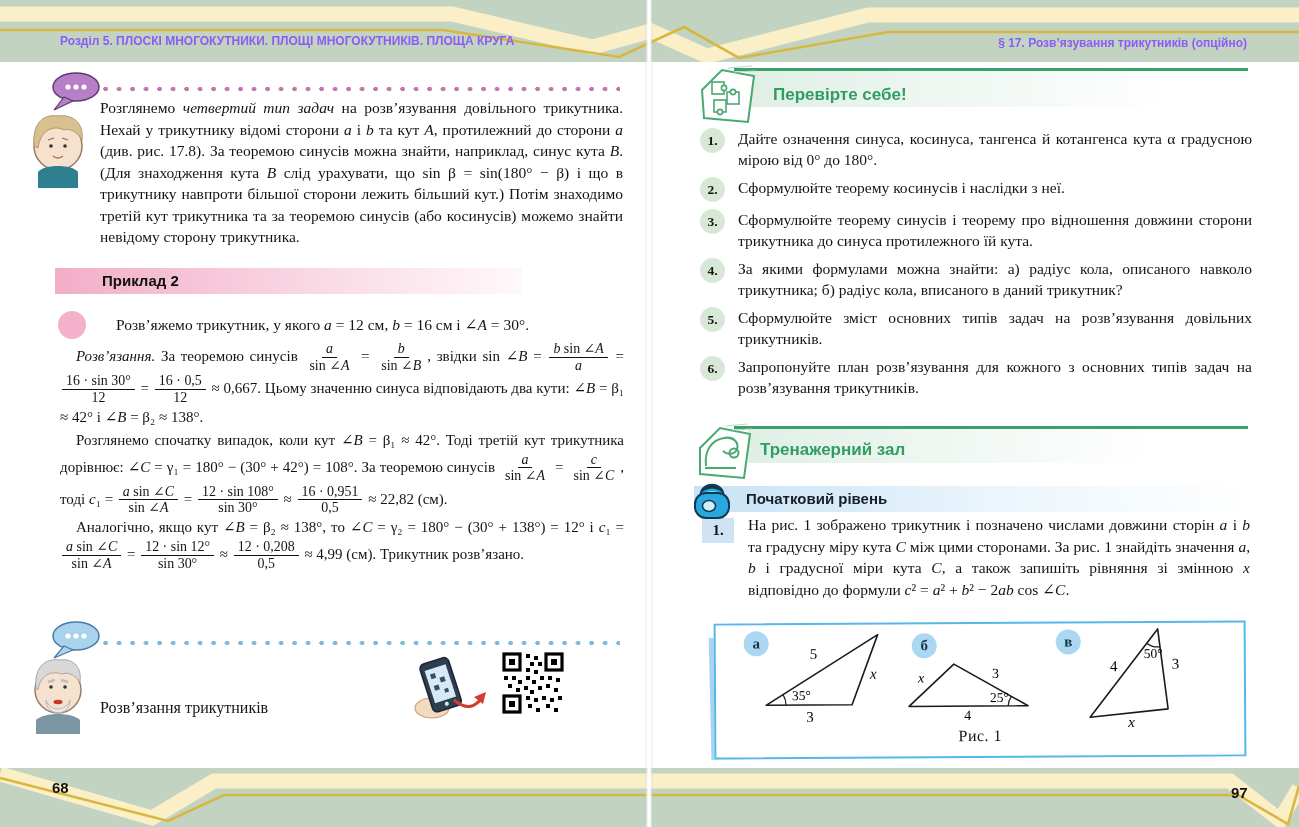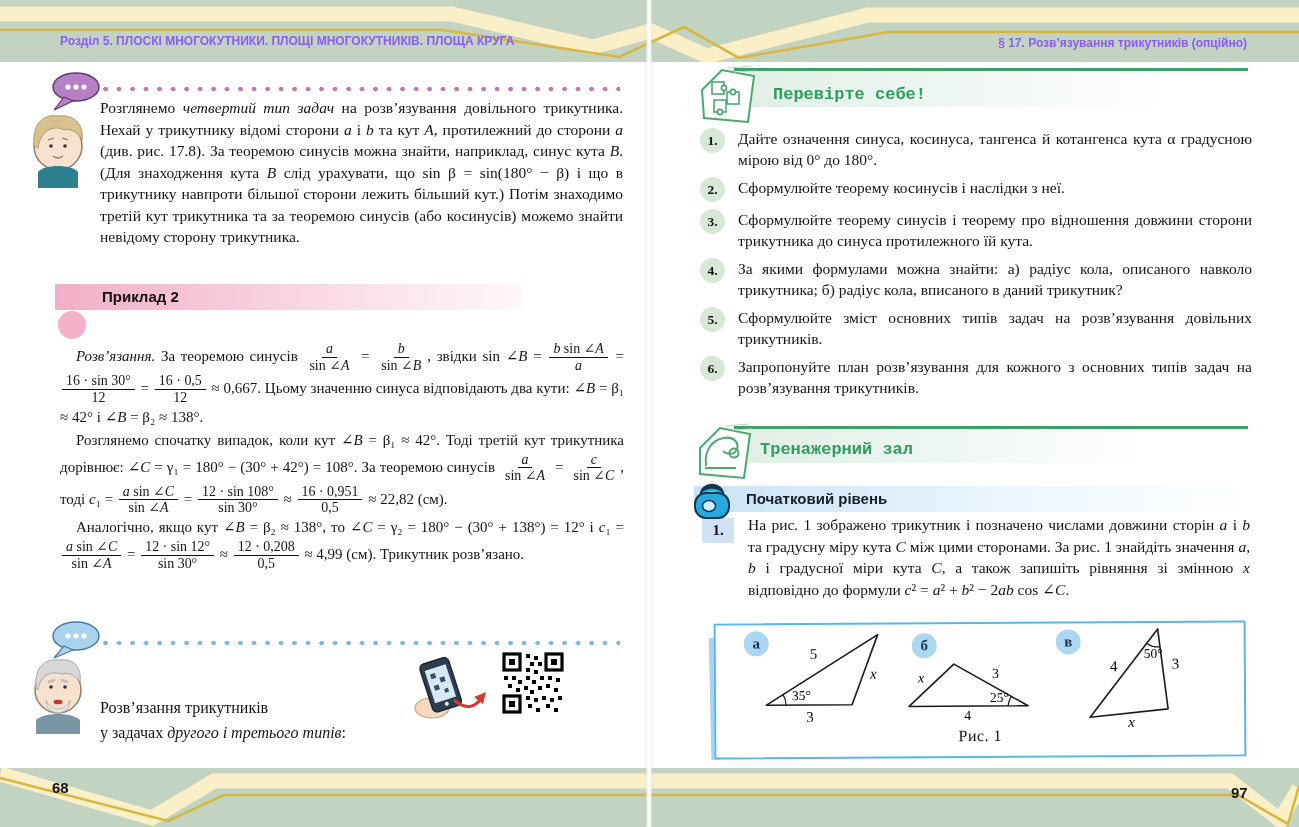--- a/index.html
+++ b/index.html
@@ -19,21 +19,21 @@
                 font-size:15px;line-height:26px;padding-left:47px;color:#111;}
   .bullet{border-radius:50%;background:#f3b1ca;}
   .sol{margin:0;font-size:15px;line-height:23px;text-align:justify;text-indent:16px;}
   .frac{display:inline-flex;flex-direction:column;align-items:center;vertical-align:middle;
         margin:0 2px;line-height:1.12;font-size:0.93em;text-indent:0;}
   .frac .fnum{padding:0 4px;border-bottom:1.4px solid #111;}
   .frac .fden{padding:0 4px;}
   
   .sec-line{background:#3aa169;height:2.5px;z-index:2;}
   .sec-grad{background:linear-gradient(90deg,#e0efe6,rgba(255,255,255,0));z-index:1;}
-  .sec-title{font-family:Liberation Mono, monospace;font-weight:bold;
+  .sec-title{font-family:Liberation Sans, sans-serif;font-weight:bold;
              font-size:17px;color:#2f9e60;z-index:3;}
   .q-list{width:552px;z-index:2;}
   .q-item{display:flex;margin-bottom:7px;}
   .q-badge{flex:0 0 25px;width:25px;height:25px;border-radius:50%;background:#d7e8d6;
            font-weight:bold;font-size:13.5px;line-height:25px;text-align:center;margin-right:13px;}
   .q-text{font-size:15.5px;line-height:21px;text-align:justify;}
   .level-band{background:linear-gradient(90deg,#c9e2f5,#eef7fd 60%,#ffffff);height:26px;}
   .level-title{font-family:"Liberation Sans","DejaVu Sans",sans-serif;font-weight:bold;
                font-size:15px;color:#15202b;line-height:26px;}
   .p-badge{background:#cfe3f5;width:32px;height:25px;text-align:center;font-weight:bold;
@@ -82,25 +82,26 @@
       <circle cx="41" cy="76" r="1.8" fill="#333"></circle>
     <path d="M24,70 L30,68 M38,68 L44,70" stroke="#8a6f5c" stroke-width="1.3" fill="none"></path>
     <path d="M29,86 Q34,90 39,86" stroke="#a66a55" stroke-width="1.3" fill="none"></path>
     <path d="M14,102 C20,94 48,94 54,102 L54,118 L14,118 Z" fill="#2e7f8f"></path>
   </svg>
 
   <div class="abs dots dots-pink" style="left:103px;top:86px;width:517px"></div>
 
   <div class="abs bodytext" style="left:100px;top:97px;width:523px">Розглянемо <i>четвертий тип задач</i> на розв’язування довільного трикутника. Нехай у трикутнику відомі сторони <i>a</i> і <i>b</i> та кут <i>A</i>, протилежний до сторони <i>a</i> (див. рис. 17.8). За теоремою синусів можна знайти, наприклад, синус кута <i>B</i>. (Для знаходження кута <i>B</i> слід урахувати, що sin β = sin(180° − β) і що в трикутнику навпроти більшої сторони лежить більший кут.) Потім знаходимо третій кут трикутника та за теоремою синусів (або косинусів) можемо знайти невідому сторону трикутника.</div>
 
-  <div class="abs example-band" style="left:55px;top:284px;width:420px;height:26px">
+  <div class="abs example-band" style="left:55px;top:268px;width:420px;height:26px">
     <span>Приклад 2</span>
   </div>
 
   <div class="abs bullet" style="left:58px;top:311px;width:28px;height:28px"></div>
+  <div class="abs bodytext" style="left:100px;top:314px;width:524px;text-indent:16px">Розв’яжемо трикутник, у якого <i>a</i> = 12 см, <i>b</i> = 16 см і ∠<i>A</i> = 30°.</div>
 
   <div class="abs" style="left:60px;top:341px;width:564px">
     <p class="sol"><i>Розв’язання.</i> За теоремою синусів <span class="frac">
           <span class="fnum"><i>a</i></span>
           <span class="fden">sin ∠<i>A</i></span>
         </span> = <span class="frac">
           <span class="fnum"><i>b</i></span>
           <span class="fden">sin ∠<i>B</i></span>
         </span>, звідки sin ∠<i>B</i> = <span class="frac">
           <span class="fnum"><i>b</i> sin ∠<i>A</i></span>
@@ -153,21 +154,20 @@
       <circle cx="41" cy="67" r="1.8" fill="#333"></circle>
     <path d="M22,80 C26,92 42,92 46,80 C46,97 22,97 22,80 Z" fill="#ebebeb" stroke="#b5b5b5" stroke-width="1"></path>
     <ellipse cx="34" cy="82" rx="4.5" ry="2.2" fill="#c0392b"></ellipse>
     <path d="M12,100 C20,92 48,92 56,100 L56,114 L12,114 Z" fill="#7b96a3"></path>
   </svg>
 
   <div class="abs dots dots-blue" style="left:103px;top:640px;width:517px"></div>
 
   <div class="abs" style="left:100px;top:696px;width:310px;font-size:16px;line-height:24.5px">
     <div>Розв’язання трикутників</div>
-    <div>у задачах <i>другого і третього типів</i>:</div>
   </div>
 
   <svg class="abs" style="left:410px;top:652px" width="80" height="70">
     <ellipse cx="22" cy="56" rx="17" ry="10" fill="#f3d9bd" stroke="#c9a57f" stroke-width="1.2"></ellipse>
     <g transform="rotate(-18 30 34)">
       <rect x="16" y="8" width="30" height="50" rx="5" fill="#2c3e50" stroke="#1a2633" stroke-width="1.5"></rect>
       <rect x="20" y="15" width="22" height="34" fill="#d7e9f5"></rect>
       <rect x="24" y="20" width="5" height="5" fill="#34506b"></rect>
       <rect x="32" y="26" width="5" height="5" fill="#34506b"></rect>
       <rect x="24" y="32" width="5" height="5" fill="#34506b"></rect>

